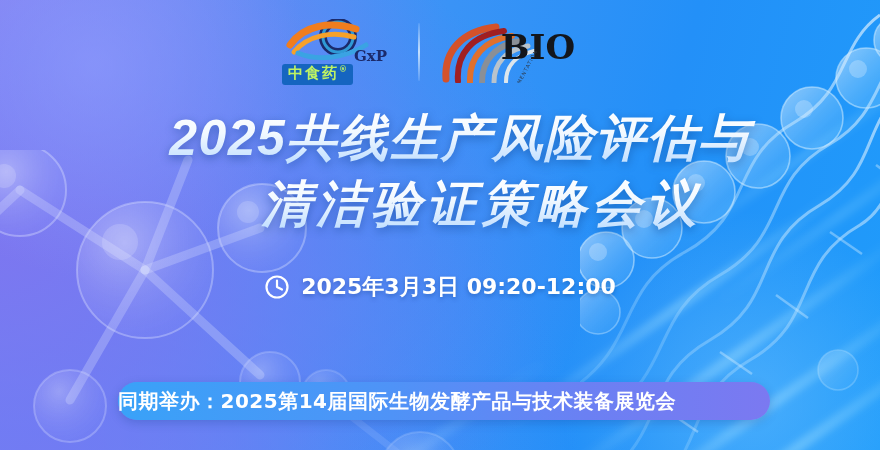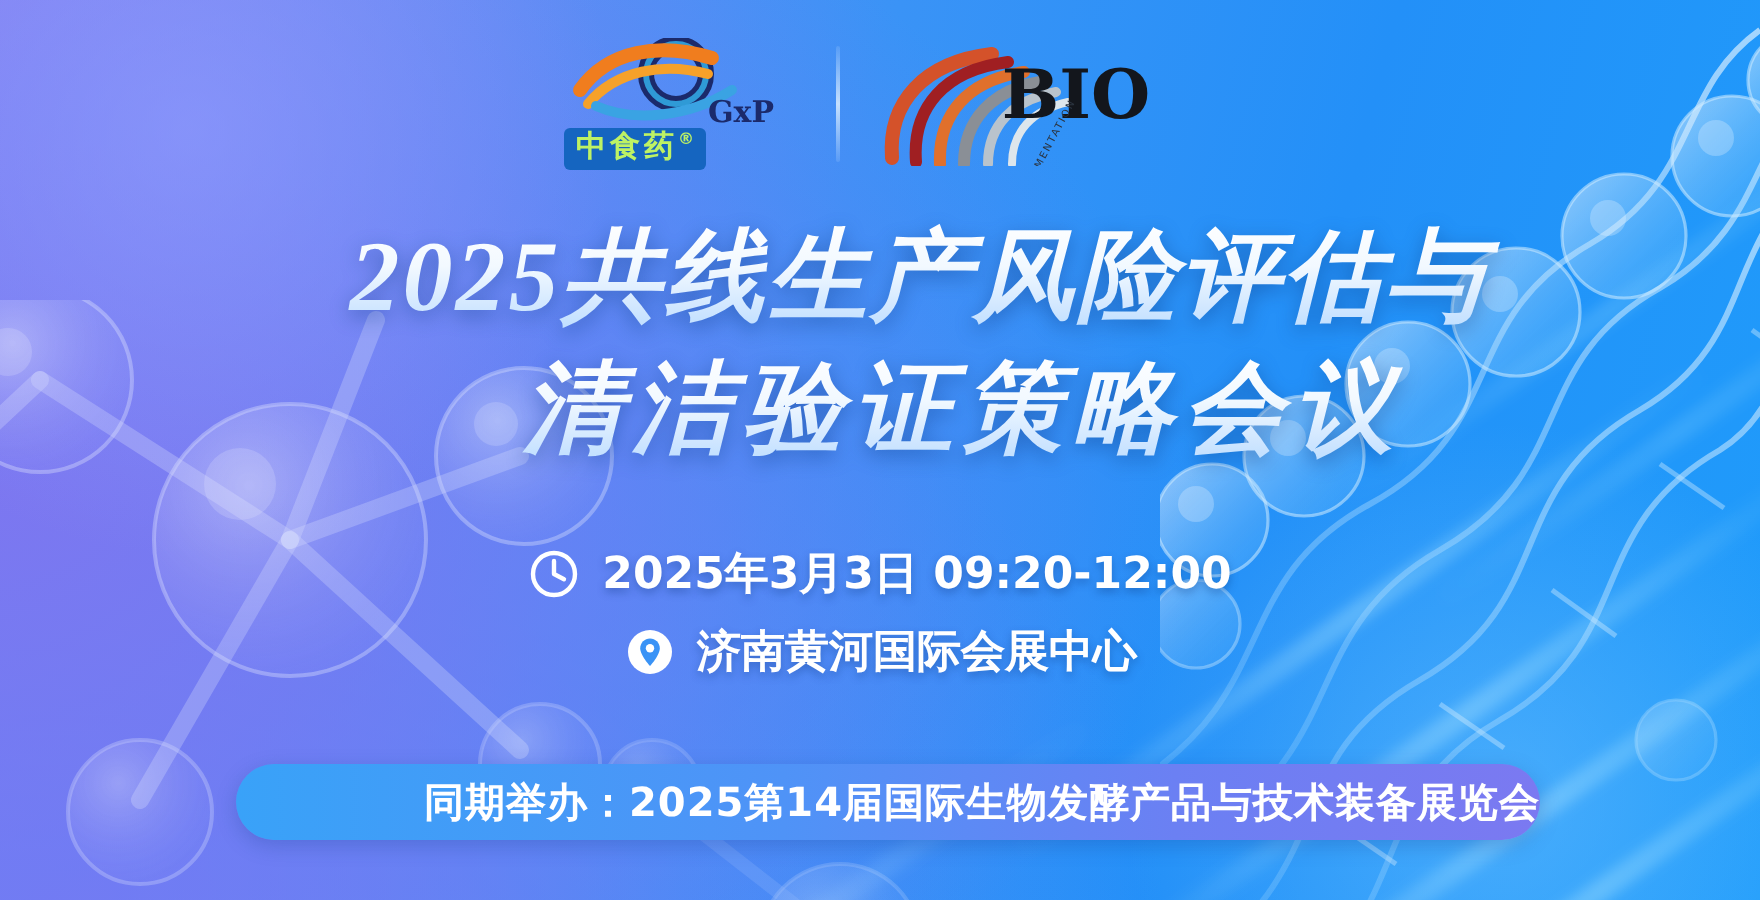--- a/index.html
+++ b/index.html
@@ -56,21 +56,21 @@
     border-radius:2px;
   }
 
   .logo-bio{position:relative;width:160px;height:62px;}
 
   
   .title-block{
     position:absolute;top:108px;left:0;right:0;text-align:center;z-index:5;
   }
   .title-line{
-    font-family:Liberation Serif, serif;
+    font-family:Liberation Sans, sans-serif;
     font-weight:bold;font-style:italic;
     font-size:50px;line-height:60px;
     letter-spacing:1.5px;
     background:linear-gradient(180deg,#ffffff 0%,#f2f9ff 42%,#cfe6ff 78%,#b9dcff 100%);
     -webkit-background-clip:text;background-clip:text;
     color:transparent;-webkit-text-fill-color:transparent;
     filter:drop-shadow(0 3px 5px rgba(12,58,130,.45));
     white-space:nowrap;
     padding-left:39px;
   }
@@ -90,21 +90,21 @@
     white-space:nowrap;
   }
   .info-row .icon{flex:0 0 auto;width:26px;height:26px;display:block;}
 
   
   .pill{
     position:absolute;left:118px;top:382px;
     width:652px;height:38px;border-radius:19px;
     background:linear-gradient(90deg,#39a2f8 0%,#4f93f7 42%,#6b80f3 72%,#7b79f1 100%);
     box-shadow:0 3px 10px rgba(20,60,140,.25);
-    display:flex;align-items:center;justify-content:flex-end;z-index:5;
+    display:flex;align-items:center;justify-content:flex-start;z-index:5;
   }
   .pill-text{
     color:#ffffff;
     font-family:"DejaVu Sans","Liberation Sans",sans-serif;
     font-size:20px;font-weight:bold;letter-spacing:.5px;white-space:nowrap;
   }
 </style>
 </head>
 <body>
 
@@ -261,27 +261,19 @@
   <div class="info-block">
 
     <div class="info-row">
       <svg class="icon" viewBox="0 0 26 26">
         <circle cx="13" cy="13" r="10.5" fill="none" stroke="#ffffff" stroke-width="2.2"></circle>
         <path d="M13,6.5 L13,13 L18,15.6" fill="none" stroke="#ffffff" stroke-width="2.2" stroke-linecap="round" stroke-linejoin="round"></path>
       </svg>
       <span>2025年3月3日  09:20-12:00</span>
     </div>
 
-    <div class="info-row">
-      <svg class="icon" viewBox="0 0 26 26">
-        <circle cx="13" cy="13" r="11" fill="#ffffff"></circle>
-        <path d="M13,6.2 C10.3,6.2 8.1,8.4 8.1,11.1 C8.1,14.7 13,20 13,20 C13,20 17.9,14.7 17.9,11.1 C17.9,8.4 15.7,6.2 13,6.2 Z" fill="#3a93f6"></path>
-        <circle cx="13" cy="11.1" r="2.1" fill="#ffffff"></circle>
-      </svg>
-      <span>济南黄河国际会展中心</span>
-    </div>
   </div>
 
   <div class="pill">
     <span class="pill-text">同期举办：2025第14届国际生物发酵产品与技术装备展览会</span>
   </div>
 
 </div>
 
 </body></html>

